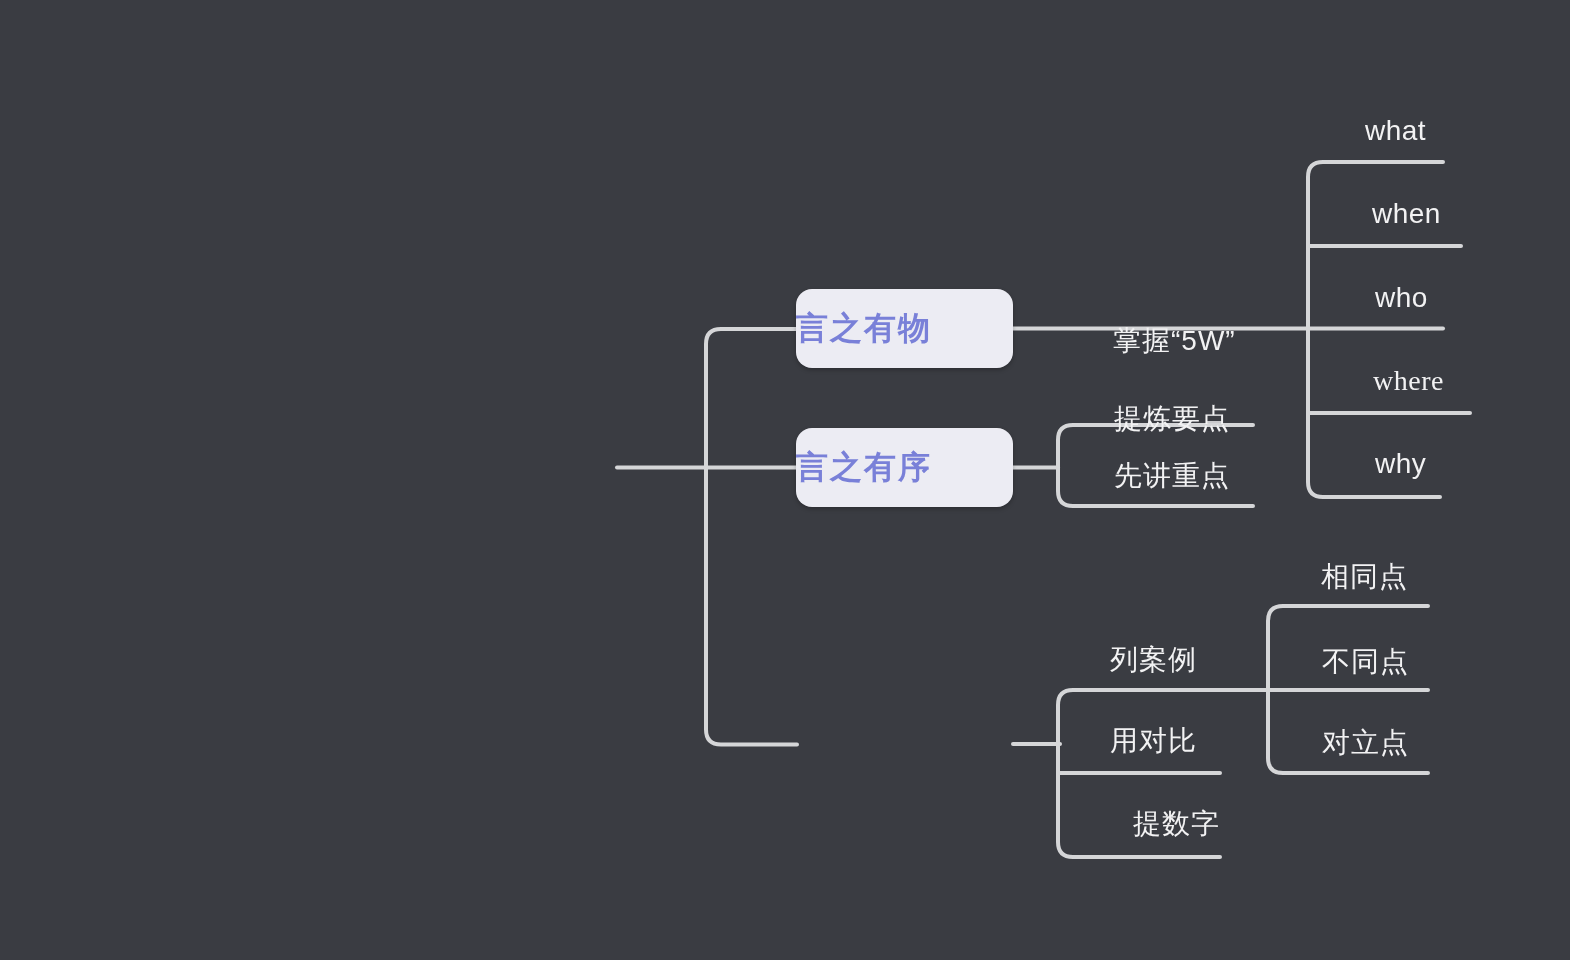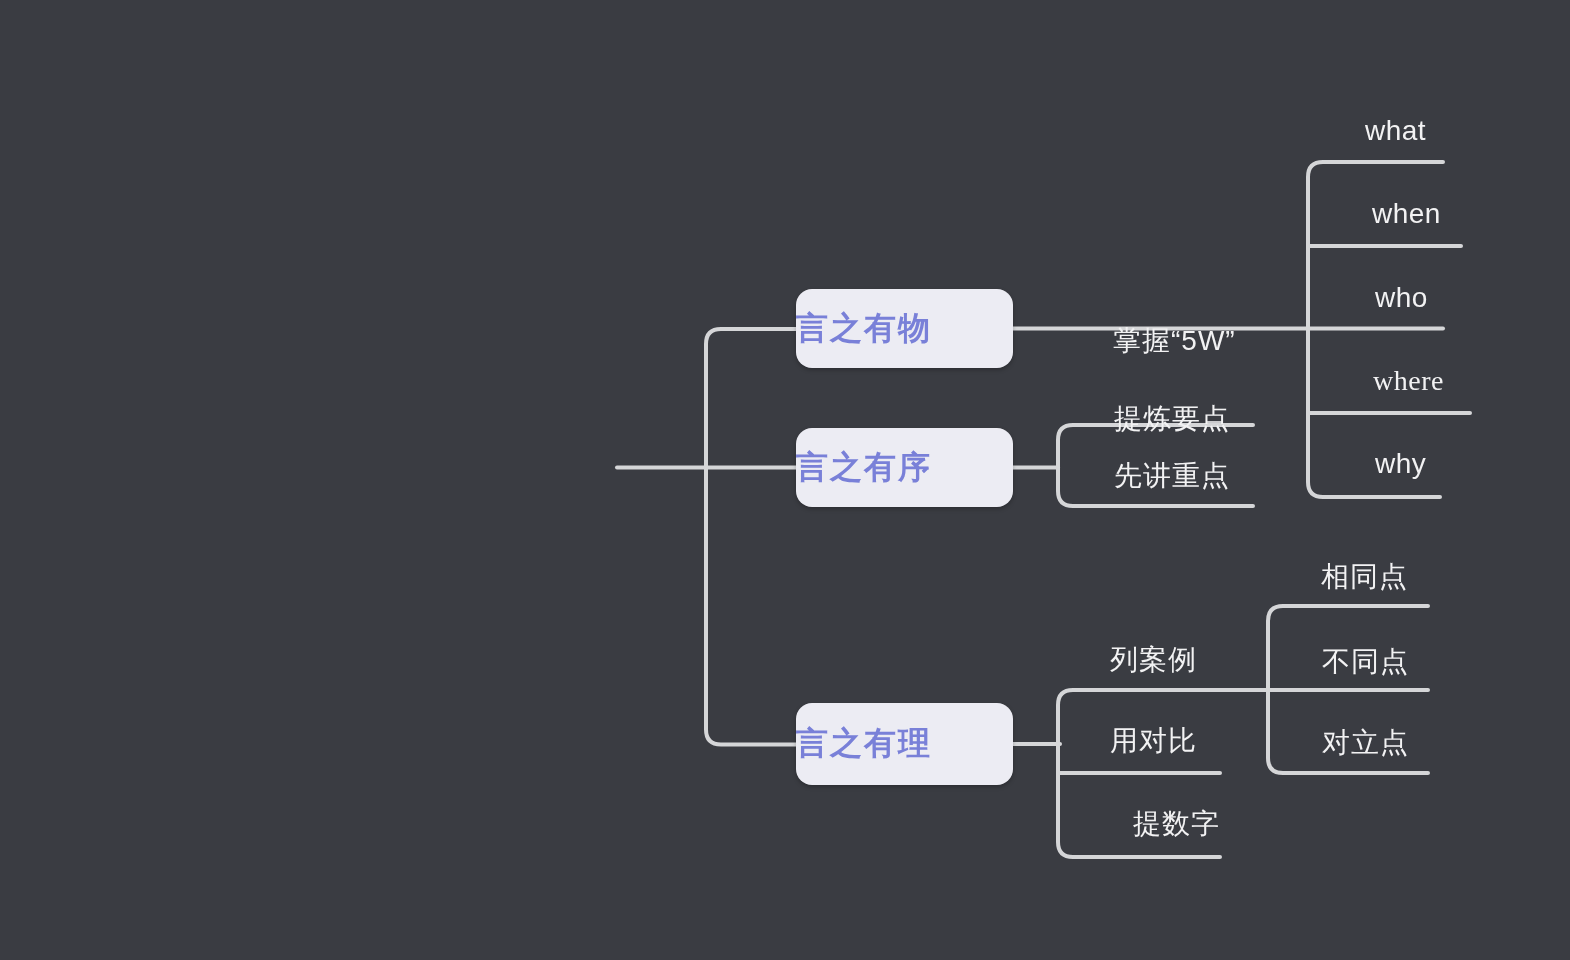--- a/index.html
+++ b/index.html
@@ -77,23 +77,20 @@
     <path d="M 1428 606 H 1283 Q 1268 606 1268 621 V 758 Q 1268 773 1283 773 H 1428"></path>
   </svg>
 
 
   <div class="node topic-node" id="topic-0">
     <span>言之有物</span>
   </div>
   <div class="node topic-node" id="topic-1">
     <span>言之有序</span>
   </div>
-  <div class="node topic-node" id="topic-2">
-    <span>言之有理</span>
-  </div>
 
   <div class="leaf" id="leaf-zhangwo5w">掌握“5W”</div>
 
   <div class="leaf en" id="leaf-what">what</div>
   <div class="leaf en" id="leaf-when">when</div>
   <div class="leaf en" id="leaf-who">who</div>
   <div class="leaf en" id="leaf-where">where</div>
   <div class="leaf en" id="leaf-why">why</div>
 
   <div class="leaf" id="leaf-tilian">提炼要点</div>

